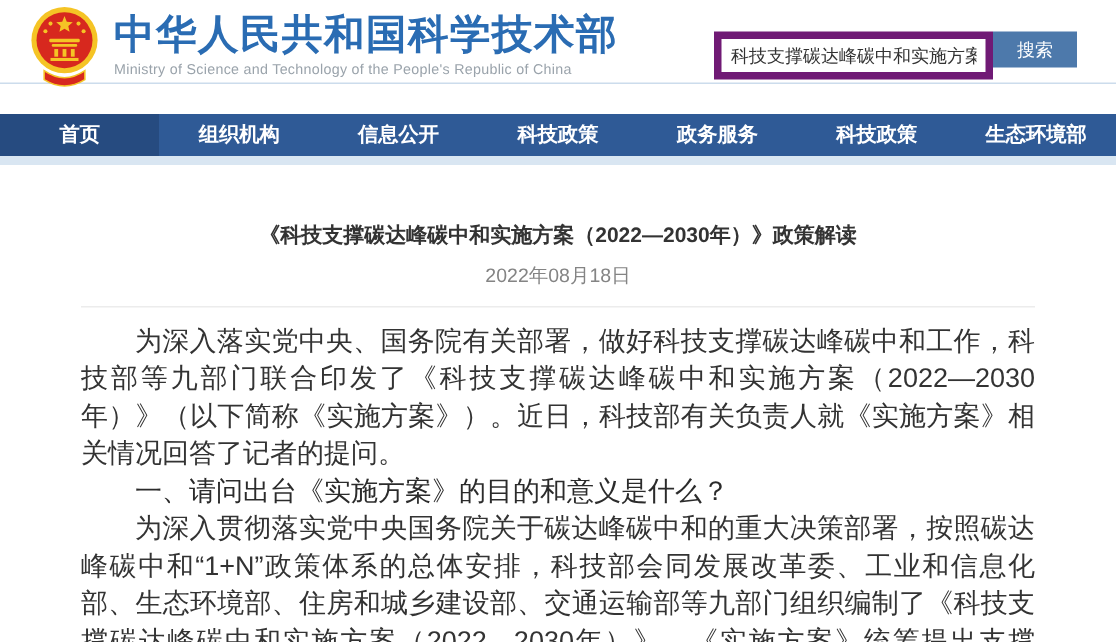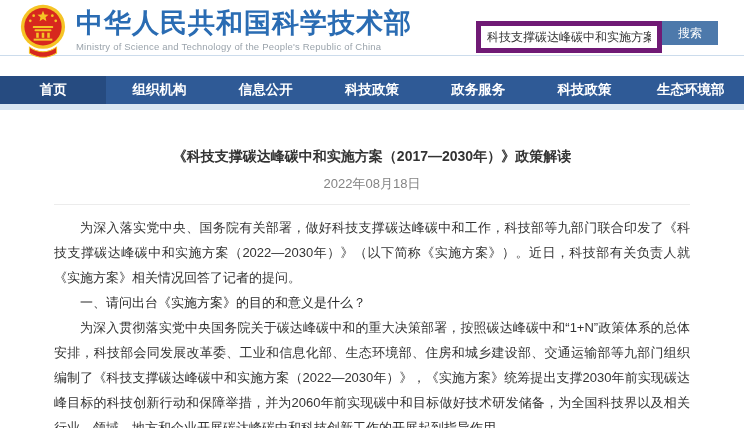--- a/index.html
+++ b/index.html
@@ -35,21 +35,21 @@
   
   .content{width:636px;margin:0 auto;}
   .article-title{
     text-align:center;font-size:14px;font-weight:bold;color:#333;
     margin:38px 0 0 0;line-height:17px;
   }
   .article-date{text-align:center;font-size:13px;color:#848484;margin-top:12px;line-height:14px;}
   .divider{border:none;border-top:1px solid #ececec;margin:13px 0 0 0;}
   .article-body{margin-top:10px;}
   .block{
-    font-size:13px;color:#333;line-height:25px;margin:0;
+    font-size:18px;color:#333;line-height:25px;margin:0;
     text-indent:2em;text-align:justify;
   }
   .block.heading{font-weight:normal;color:#2b2b2b;}
 </style>
 </head>
 <body>
 
 <header class="header">
   <span class="emblem">
     <svg viewBox="0 0 60 66" width="52" height="56" aria-hidden="true">
@@ -84,21 +84,21 @@
     <div class="nav-item">组织机构</div>
     <div class="nav-item">信息公开</div>
     <div class="nav-item">科技政策</div>
     <div class="nav-item">政务服务</div>
     <div class="nav-item">科技政策</div>
     <div class="nav-item">生态环境部</div>
   </nav>
 <div class="sub-strip"></div>
 
 <main class="content">
-  <h1 class="article-title">《科技支撑碳达峰碳中和实施方案（2017—2030年）》政策解读</h1>
+  <h1 class="article-title">《科技支撑碳达峰碳中和实施方案（2022—2030年）》政策解读</h1>
   <div class="article-date">2022年08月18日</div>
   <hr class="divider">
   <div class="article-body">
       <p class="block paragraph">为深入落实党中央、国务院有关部署，做好科技支撑碳达峰碳中和工作，科技部等九部门联合印发了《科技支撑碳达峰碳中和实施方案（2022—2030年）》（以下简称《实施方案》）。近日，科技部有关负责人就《实施方案》相关情况回答了记者的提问。</p>
       <p class="block heading">一、请问出台《实施方案》的目的和意义是什么？</p>
       <p class="block paragraph">为深入贯彻落实党中央国务院关于碳达峰碳中和的重大决策部署，按照碳达峰碳中和“1+N”政策体系的总体安排，科技部会同发展改革委、工业和信息化部、生态环境部、住房和城乡建设部、交通运输部等九部门组织编制了《科技支撑碳达峰碳中和实施方案（2022—2030年）》，《实施方案》统筹提出支撑2030年前实现碳达峰目标的科技创新行动和保障举措，并为2060年前实现碳中和目标做好技术研发储备，为全国科技界以及相关行业、领域、地方和企业开展碳达峰碳中和科技创新工作的开展起到指导作用。</p>
     </div>
 </main>
 
 </body></html>

